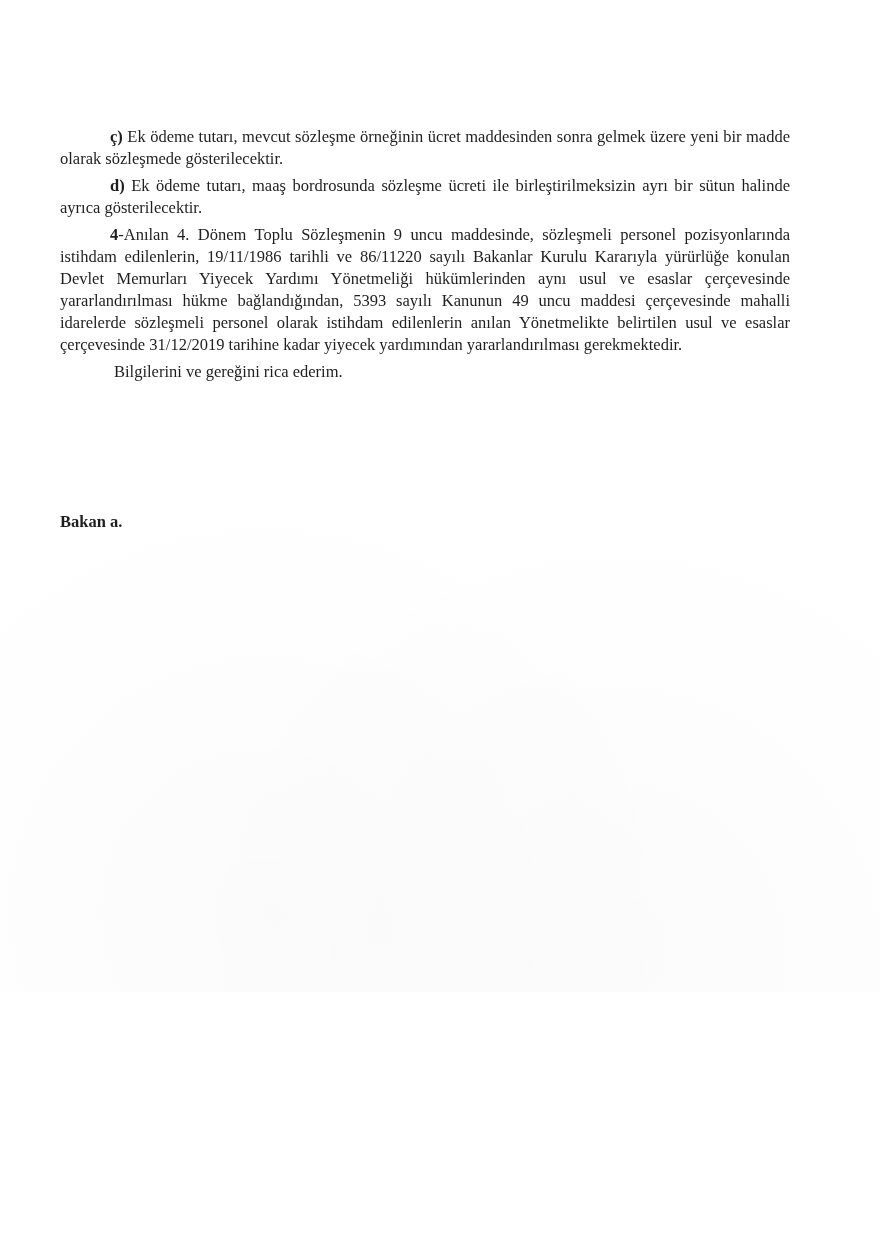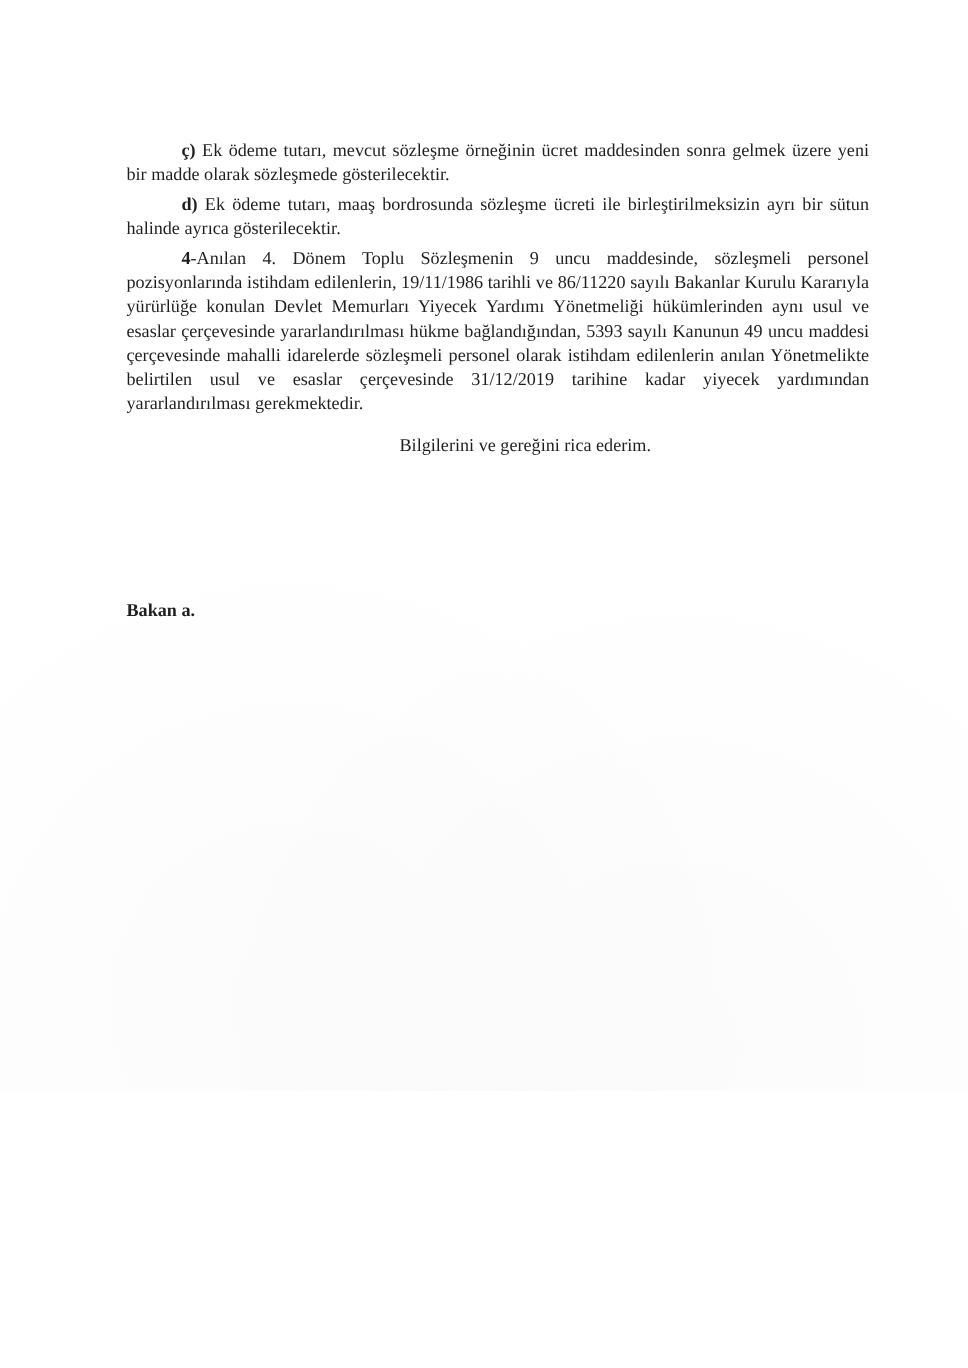--- a/index.html
+++ b/index.html
@@ -11,40 +11,40 @@
     height: 1244px;
     background: #ffffff;
     font-family: "Liberation Serif", serif;
     color: #1e1e1e;
     overflow: hidden;
   }
   .page {
     box-sizing: border-box;
     width: 880px;
     height: 992px;
-    padding: 126px 90px 0 115px;
+    padding: 126px 90px 0 60px;
     background:
       radial-gradient(circle at 30% 92%, rgba(0,0,0,0.015), rgba(0,0,0,0) 40%),
       radial-gradient(circle at 70% 96%, rgba(0,0,0,0.015), rgba(0,0,0,0) 40%),
       #ffffff;
   }
   .para {
     margin: 0 0 5px 0;
     text-indent: 50px;
     text-align: justify;
     font-size: 16.5px;
     line-height: 22px;
   }
   .para b {
     font-weight: bold;
   }
   .closing {
-    margin: 16px;
+    margin: 4px;
     text-indent: 50px;
-    text-align: center;
+    text-align: left;
     font-size: 16.5px;
     line-height: 22px;
   }
   .signature {
     margin: 128px 17px 0 0;
     text-align: left;
     font-weight: bold;
     font-size: 16.5px;
     line-height: 22px;
   }

